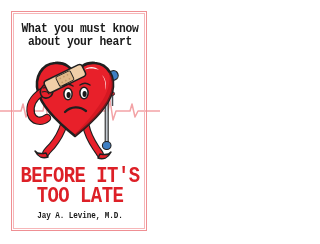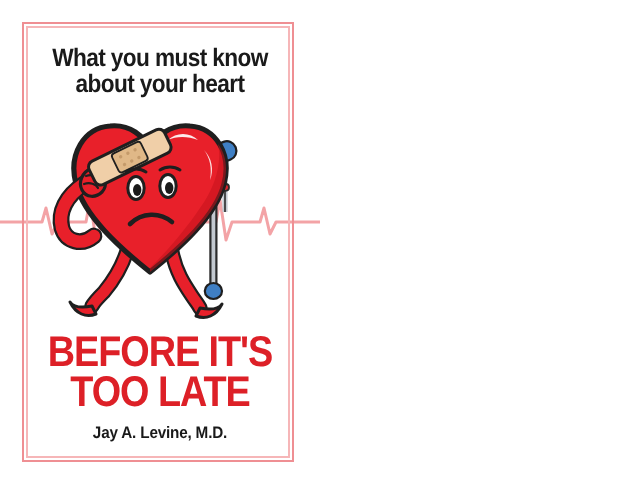--- a/index.html
+++ b/index.html
@@ -6,21 +6,21 @@
     margin: 0;
     padding: 0;
     background: #ffffff;
   }
   #cover {
     position: relative;
     width: 160px;
     height: 244px;
     background: #ffffff;
     overflow: hidden;
-    font-family: Liberation Sans, sans-serif;
+    font-family: Liberation Mono, monospace;
   }
 
   
   .frame-outer {
     position: absolute;
     left: 11px;
     top: 11px;
     width: 136px;
     height: 220px;
     border: 1.4px solid #ef8f93;

